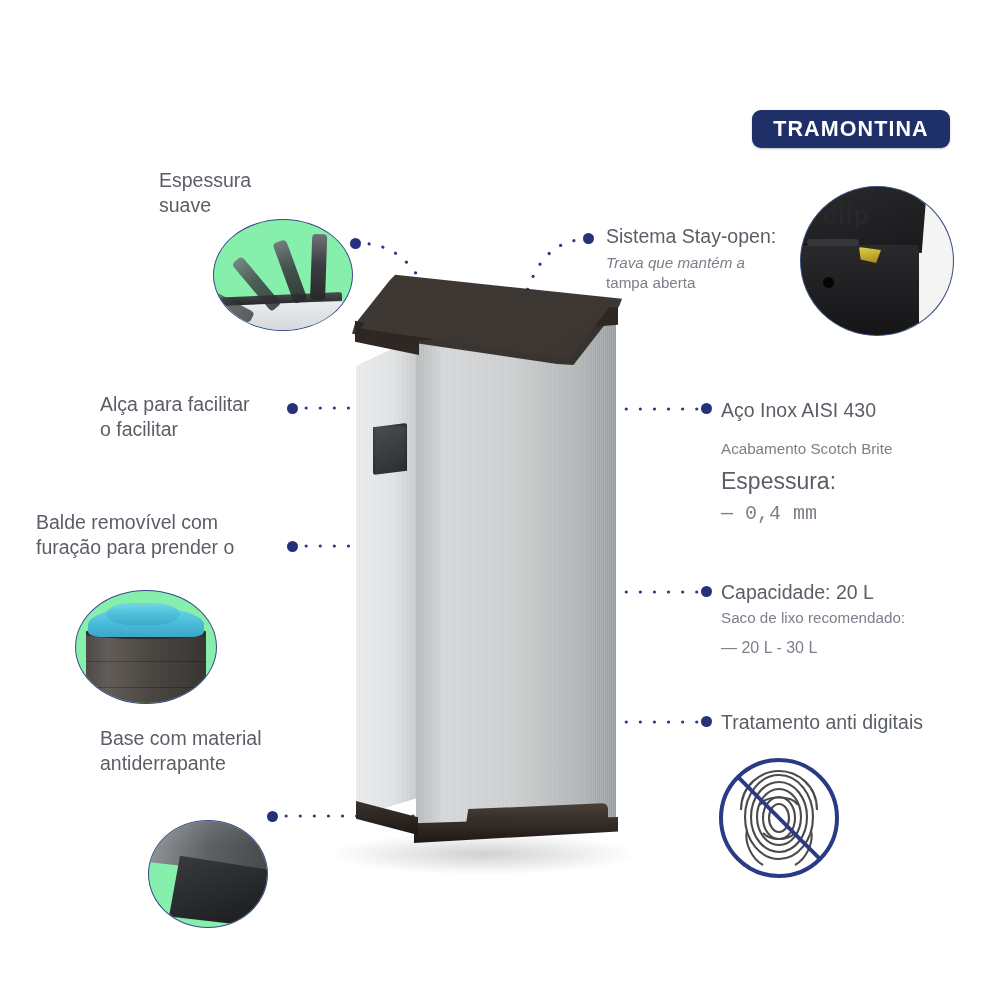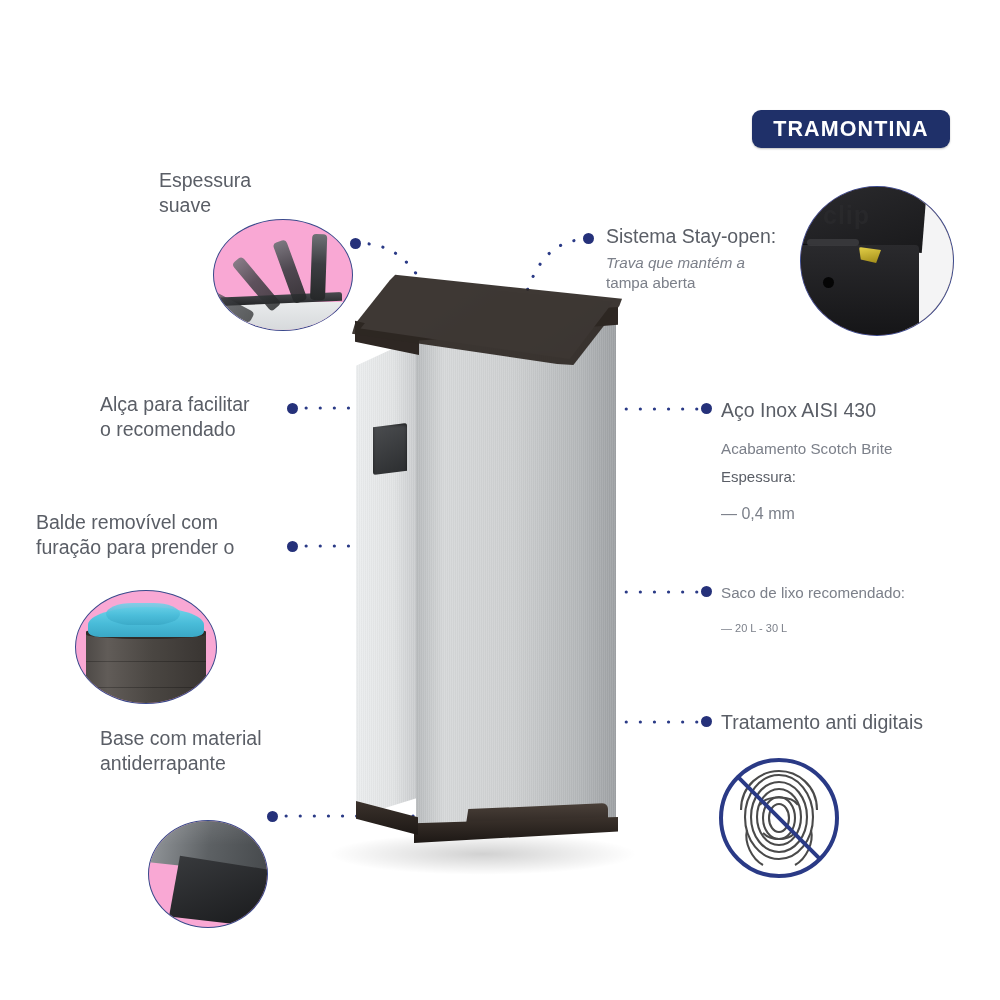--- a/index.html
+++ b/index.html
@@ -37,21 +37,21 @@
     font-weight:400;
     white-space:nowrap;
   }
   .callout .sub{
     font-size:15.2px;
     color:#7c808a;
     font-weight:400;
     white-space:nowrap;
   }
   .callout .title2{
-    font-size:15px;
+    font-size:23px;
     color:#5a5e66;
     margin-top:8px;
     white-space:nowrap;
   }
   .callout.left{text-align:left;}
 
   
   .anchor-dot{
     width:11px;height:11px;border-radius:50%;
     background:#25317a;
@@ -65,21 +65,21 @@
     stroke-width:3.1;
     stroke-linecap:round;
     stroke-dasharray:0.1 14;
   }
 
   
   .photo-circle{
     border-radius:50%;
     border:1.4px solid #3a4a8c;
     overflow:hidden;
-    background:#f9a8d4;
+    background:#86efac;
     position:absolute;
   }
   .photo-inner{position:absolute;left:0;top:0;width:100%;height:100%;overflow:hidden;}
 
   
   .fan-blade{
     position:absolute;
     border-radius:4px;
     background:linear-gradient(180deg,#6f7276 0%, #3c3e42 45%, #262829 100%);
     transform-origin:6px 100%;
@@ -237,21 +237,21 @@
       <div class="fan-blade" style="left:96px;top:14px;width:15px;height:66px;transform:rotate(2deg);"></div>
       <div class="fan-blade" style="left:80px;top:18px;width:14px;height:64px;transform:rotate(-20deg);opacity:.9;"></div>
       <div class="fan-blade" style="left:56px;top:26px;width:13px;height:62px;transform:rotate(-40deg);opacity:.82;"></div>
       <div class="fan-blade" style="left:32px;top:42px;width:12px;height:56px;transform:rotate(-62deg);opacity:.72;"></div>
     </div>
   </div>
   <div class="abs anchor-dot" style="left:350px;top:238px;"></div>
 
   <div class="abs callout left" style="left:100px;top:392px;">
     <div class="title">Alça para facilitar</div>
-    <div class="title">o recomendado</div>
+    <div class="title">o facilitar</div>
   </div>
   <div class="abs anchor-dot" style="left:287px;top:403px;"></div>
 
   <div class="abs callout left" style="left:36px;top:510px;">
     <div class="title">Balde removível com</div>
     <div class="title">furação para prender o</div>
   </div>
   <div class="abs anchor-dot" style="left:287px;top:541px;"></div>
 
   <div class="photo-circle" style="left:75px;top:590px;width:140px;height:112px;">
@@ -304,27 +304,28 @@
       <div class="so-hole" style="left:22px;top:90px;"></div>
       <div class="so-body" style="left:6px;top:52px;width:52px;height:7px;opacity:.9;background:#3a3a3d;"></div>
     </div>
   </div>
 
   <div class="abs anchor-dot" style="left:701px;top:403px;"></div>
   <div class="abs callout left" style="left:721px;top:398px;">
     <div class="title">Aço Inox AISI 430</div>
     <div class="sub" style="margin-top:16px;">Acabamento Scotch Brite</div>
     <div class="title2">Espessura:</div>
-    <div class="sub" style="margin-top:17px;font-size:16px;">— 0,4 mm</div>
+    <div class="sub" style="margin-top:4px;font-size:20px;font-family:Liberation Mono, monospace;">— 0,4 mm</div>
   </div>
 
   <div class="abs anchor-dot" style="left:701px;top:586px;"></div>
   <div class="abs callout left" style="left:721px;top:580px;">
+    <div class="title">Capacidade: 20 L</div>
     <div class="sub" style="margin-top:3px;">Saco de lixo recomendado:</div>
-    <div class="sub" style="margin-top:18px;font-size:11px;">— 20 L - 30 L</div>
+    <div class="sub" style="margin-top:10px;font-size:16px;">— 20 L - 30 L</div>
   </div>
 
   <div class="abs anchor-dot" style="left:701px;top:716px;"></div>
   <div class="abs callout left" style="left:721px;top:710px;">
     <div class="title">Tratamento anti digitais</div>
   </div>
 
   <div id="fingerprint-icon" style="left:716px;top:755px;width:126px;height:126px;">
     
     <svg width="126" height="126" viewBox="0 0 126 126">

